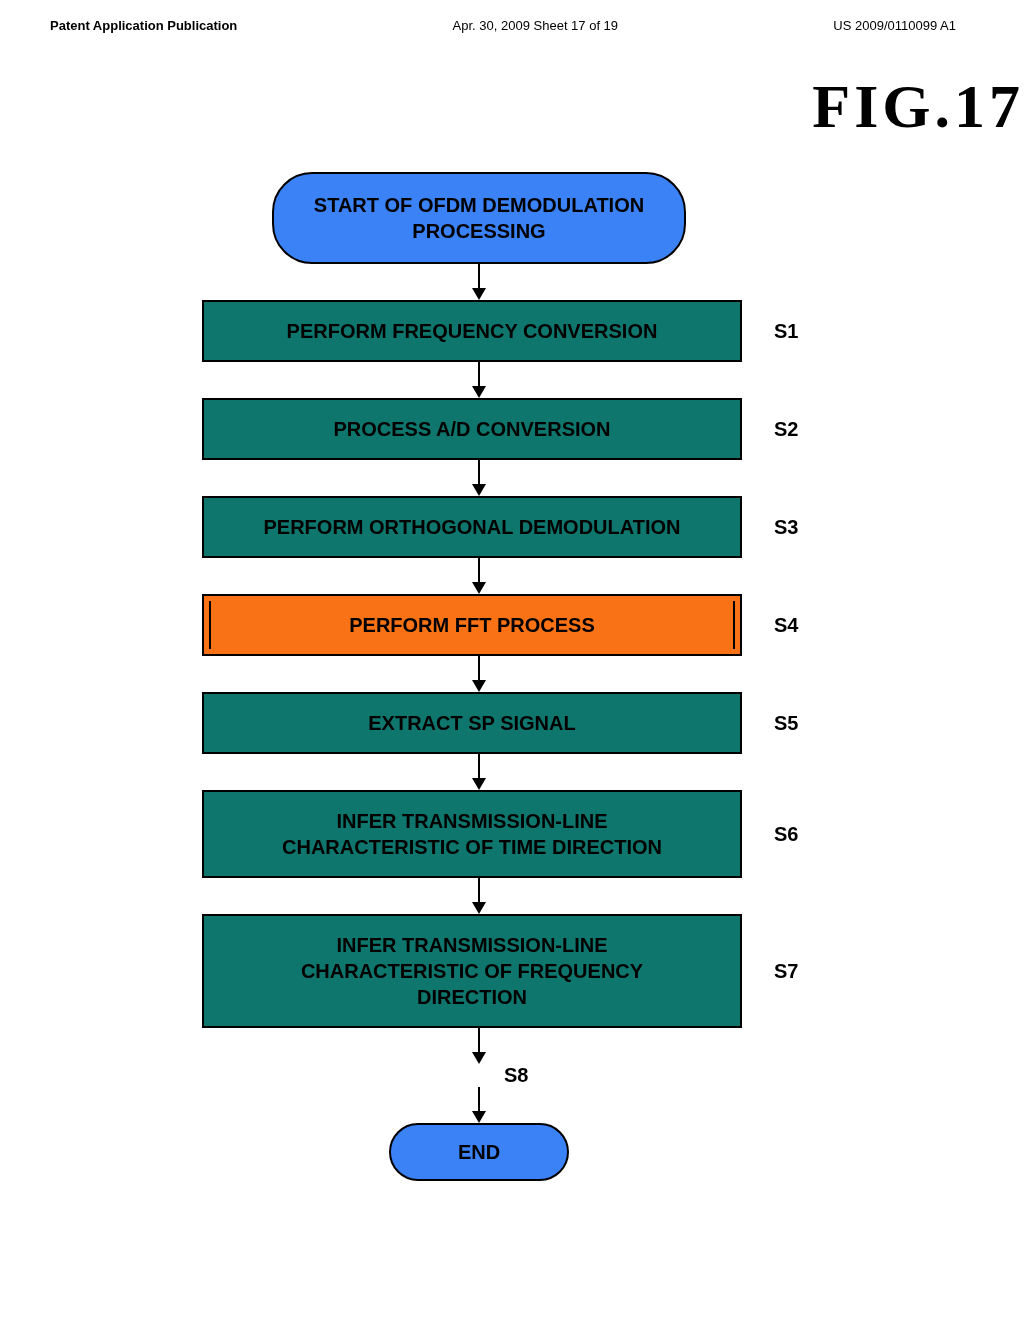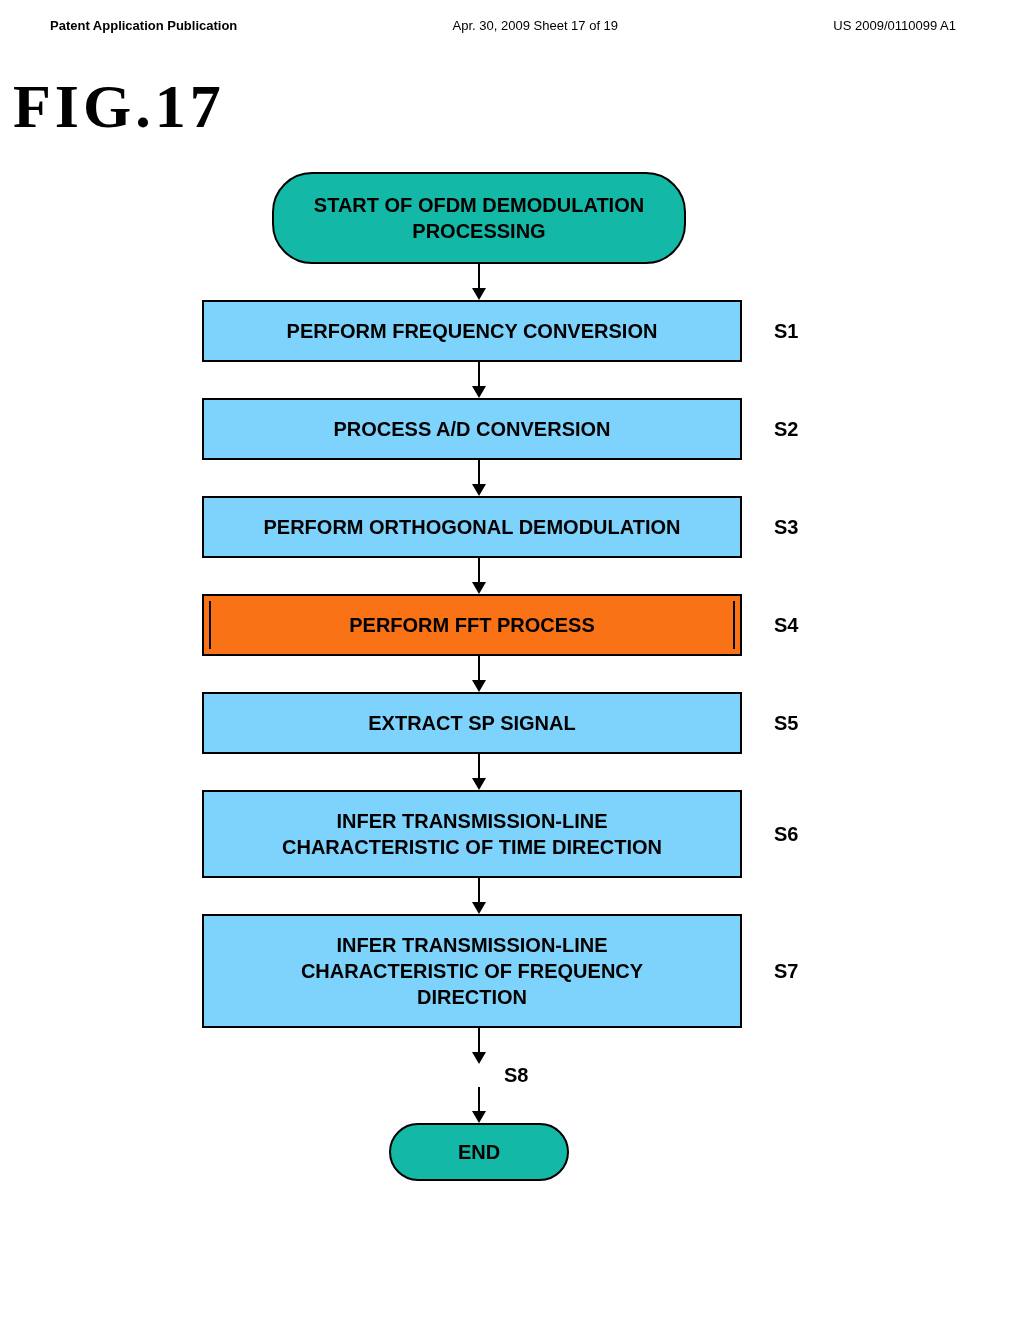--- a/index.html
+++ b/index.html
@@ -18,21 +18,21 @@
       font-size: 13px;
       color: #000;
       border-bottom: none;
     }
 
     .header-left { font-weight: bold; }
     .header-center { }
     .header-right { }
 
     .figure-title {
-      text-align: left;
+      text-align: right;
       font-size: 62px;
       font-weight: bold;
       font-family: 'Times New Roman', serif;
       padding: 30px 0 30px 13px;
       letter-spacing: 4px;
     }
 
     .flowchart-container {
       display: flex;
       flex-direction: column;
@@ -53,35 +53,35 @@
     .node-rounded {
       border: 2.5px solid #000;
       border-radius: 40px;
       padding: 18px 40px;
       text-align: center;
       font-size: 20px;
       font-weight: bold;
       font-family: Arial, sans-serif;
       min-width: 400px;
       max-width: 580px;
-      background: #14b8a6;
+      background: #3b82f6;
       line-height: 1.3;
     }
 
     
     .node-rect {
       border: 2.5px solid #000;
       padding: 16px 30px;
       text-align: center;
       font-size: 20px;
       font-weight: bold;
       font-family: Arial, sans-serif;
       min-width: 540px;
       max-width: 600px;
-      background: #7dd3fc;
+      background: #0f766e;
       line-height: 1.3;
       position: relative;
     }
 
     
     .node-rect-double {
       border: 2.5px solid #000;
       padding: 16px 30px;
       text-align: center;
       font-size: 20px;

